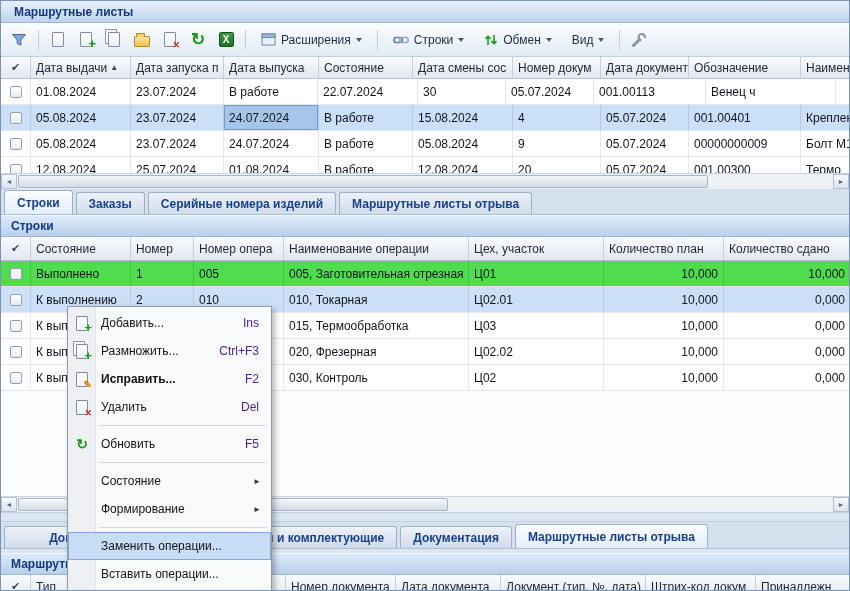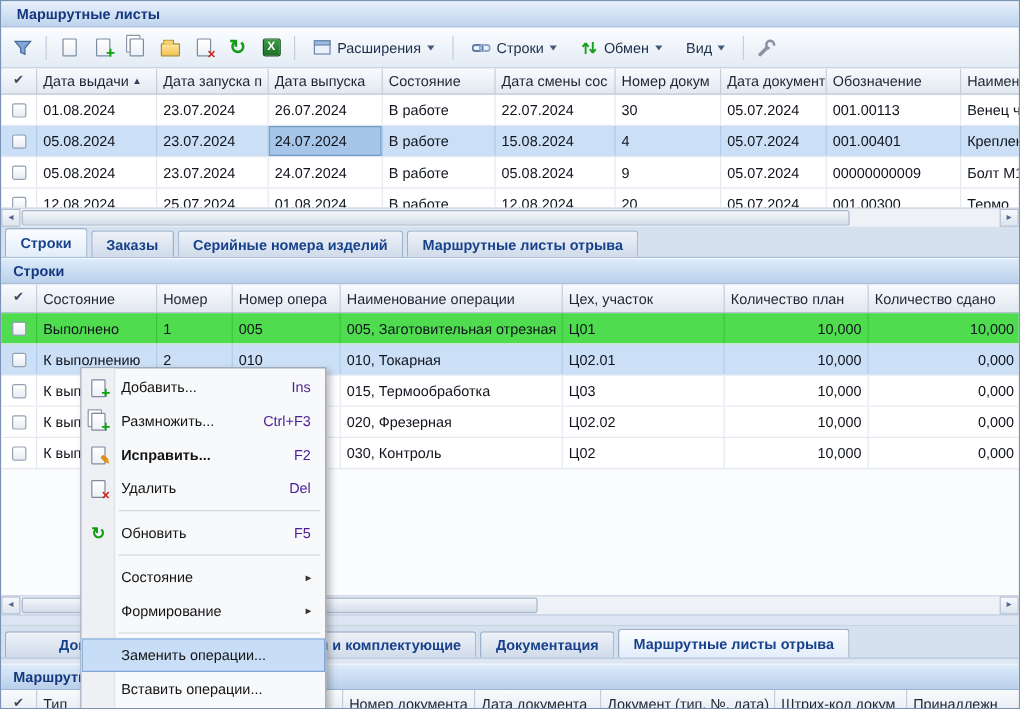--- a/index.html
+++ b/index.html
@@ -187,23 +187,20 @@
       <div class="grid-row">
         <div class="g-cell c-check" style="width: 30px;">
           <span class="cb"></span>
         </div>
         <div class="g-cell" style="width: 100px;">
           <span class="cell-text">01.08.2024</span>
         </div>
         <div class="g-cell" style="width: 93px;">
           <span class="cell-text">23.07.2024</span>
         </div>
-        <div class="g-cell" style="width: 95px;">
-          <span class="cell-text">26.07.2024</span>
-        </div>
         <div class="g-cell" style="width: 94px;">
           <span class="cell-text">В работе</span>
         </div>
         <div class="g-cell" style="width: 100px;">
           <span class="cell-text">22.07.2024</span>
         </div>
         <div class="g-cell" style="width: 88px;">
           <span class="cell-text">30</span>
         </div>
         <div class="g-cell" style="width: 88px;">

